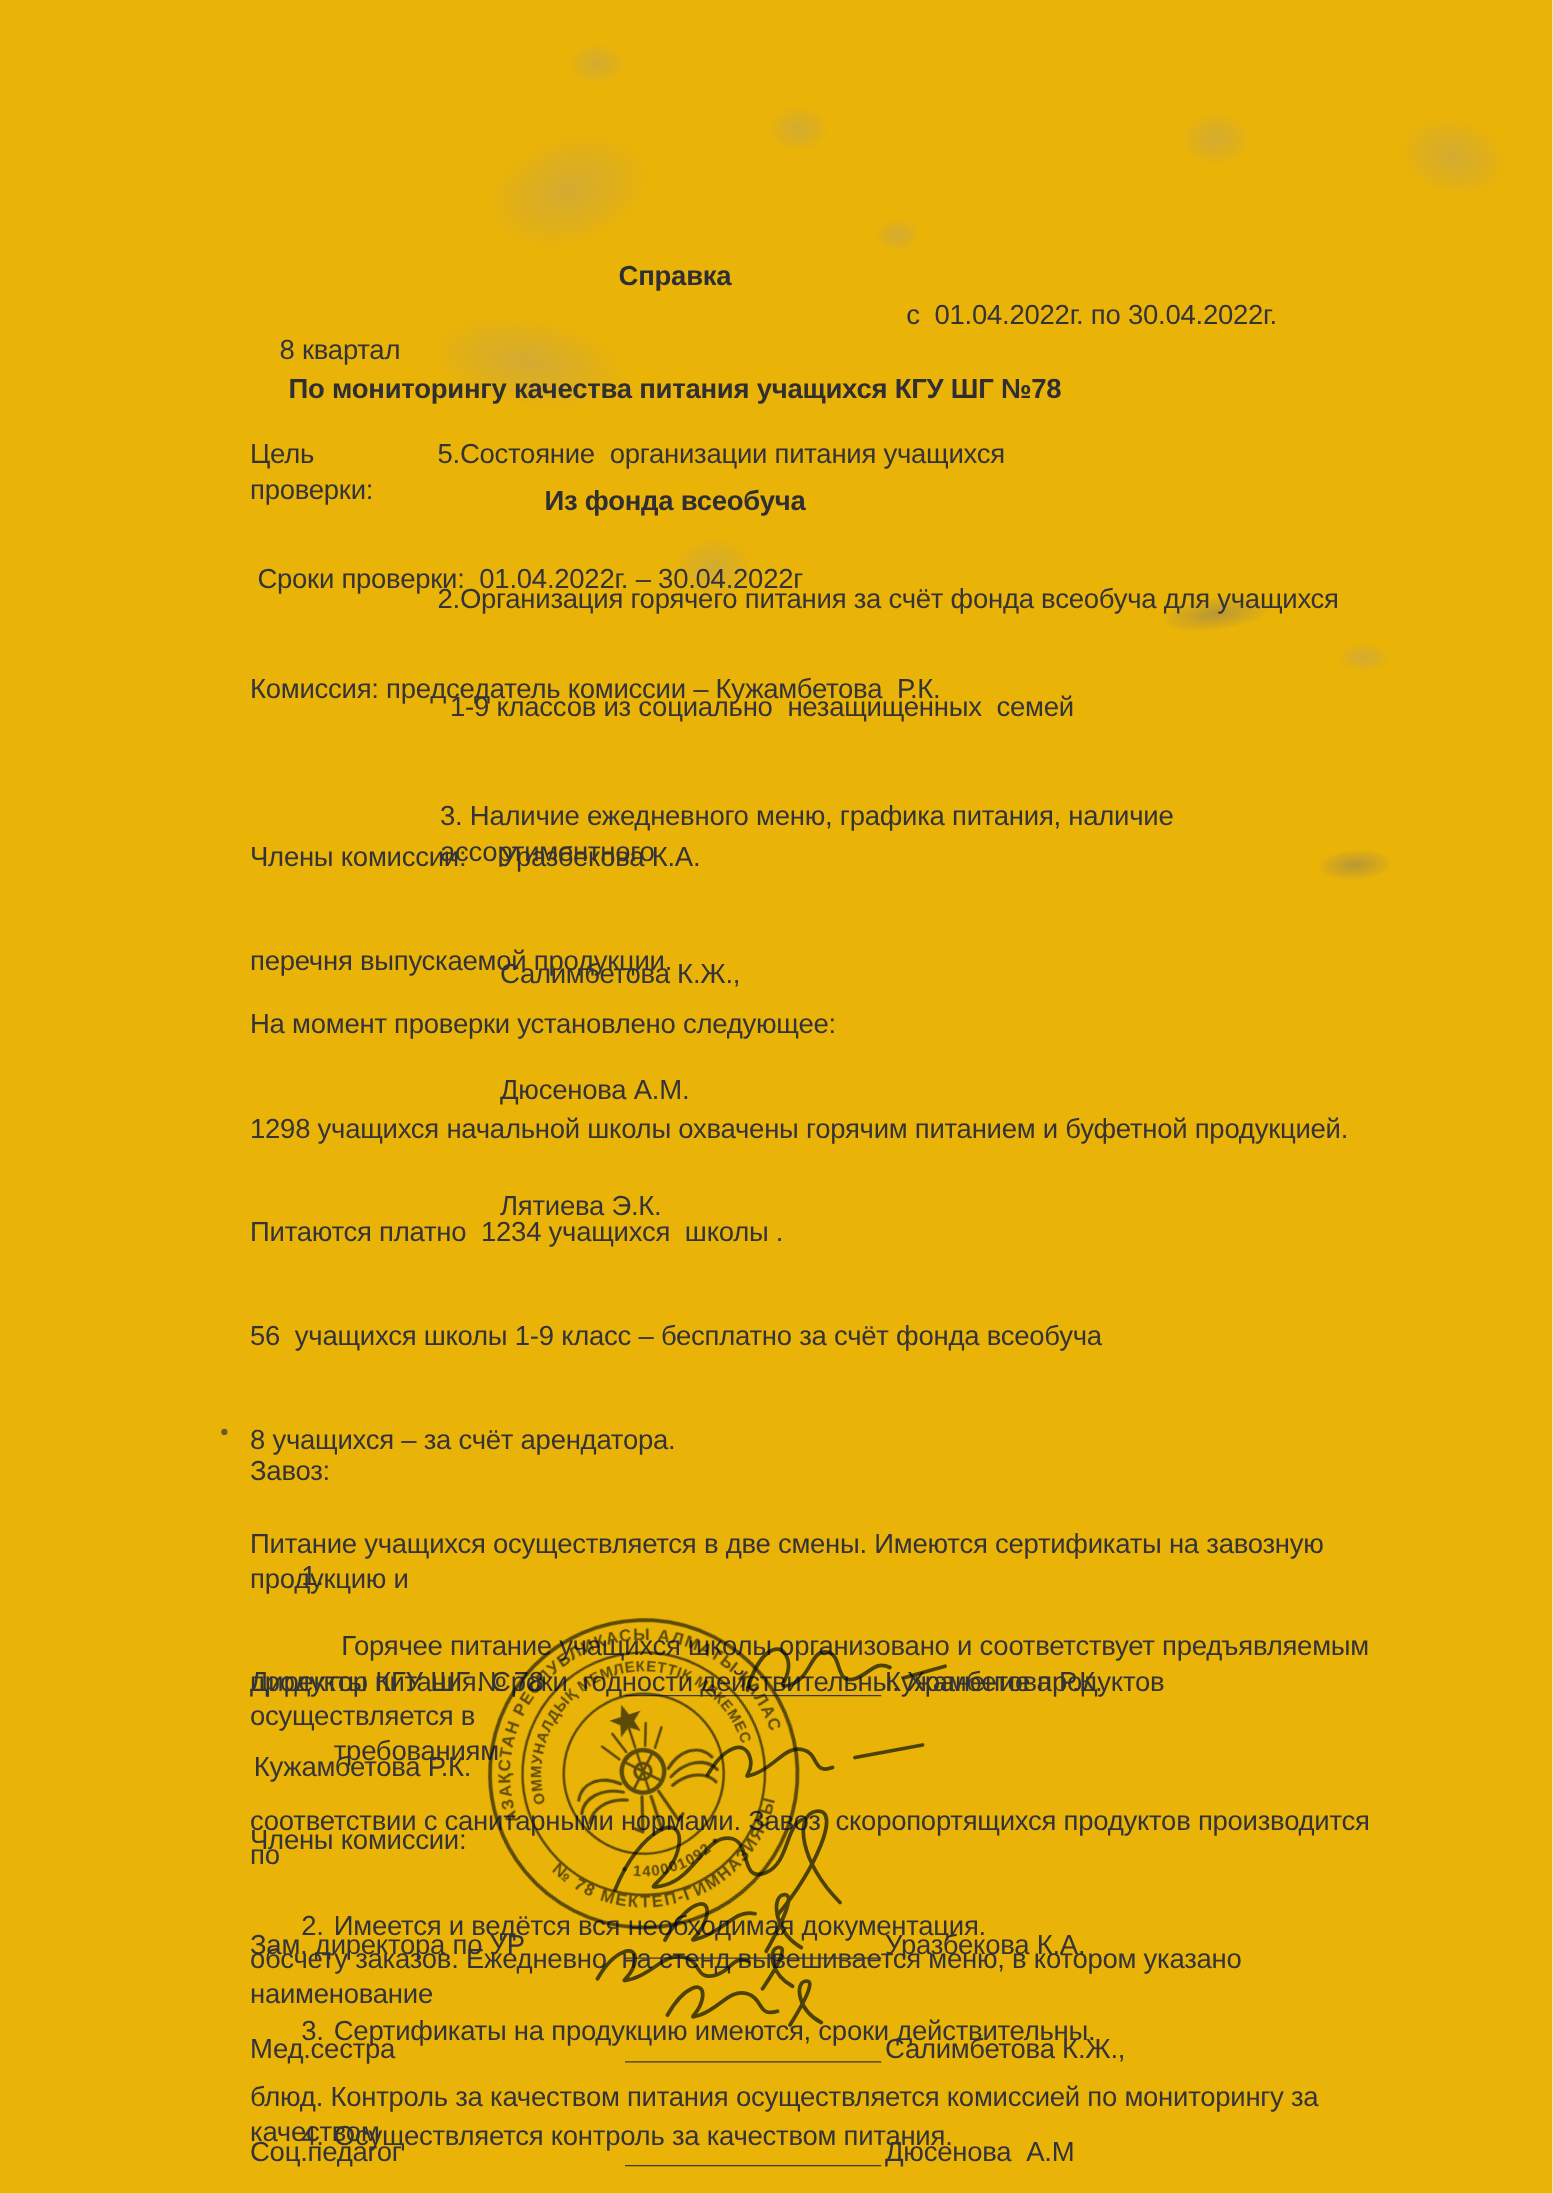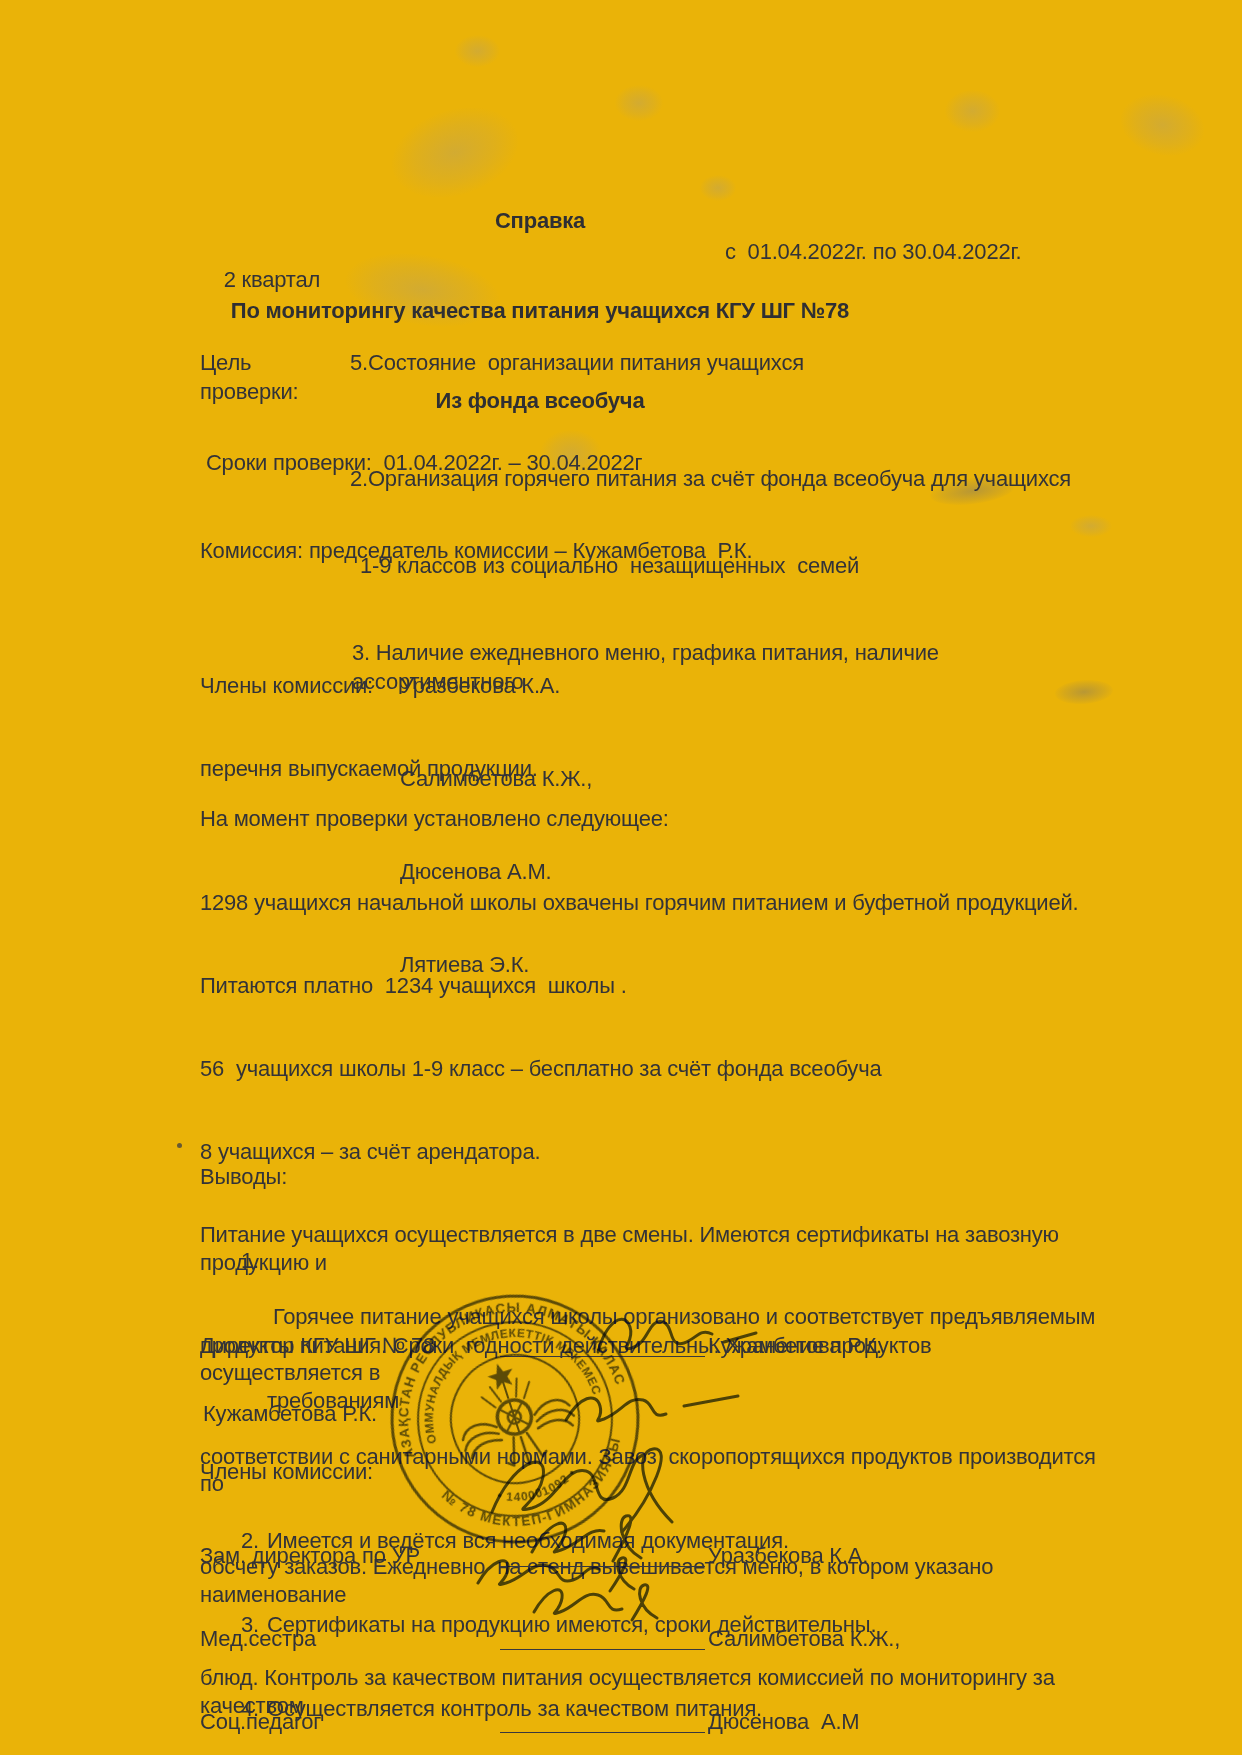--- a/index.html
+++ b/index.html
@@ -80,21 +80,21 @@
   <div class="smudge" style="left:1070px;top:515px;width:42px;height:22px;"></div>
   <div class="speck" style="left:177px;top:1143px;"></div>
 
   <div class="sec titles">
     <div class="t">Справка</div>
     <div class="t">По мониторингу качества питания учащихся КГУ ШГ №78</div>
     <div class="t">Из фонда всеобуча</div>
   </div>
 
   <div class="sec daterow">
-    <span>2 квартал</span>
+    <span>8 квартал</span>
     <span class="period">с  01.04.2022г. по 30.04.2022г.</span>
   </div>
 
   <div class="sec goal">
     <div class="row1 line">
       <span class="glabel">Цель проверки:</span>
       <span>5.Состояние  организации питания учащихся</span>
     </div>
     <div class="line ind1">2.Организация горячего питания за счёт фонда всеобуча для учащихся</div>
     <div class="line ind2">1-9 классов из социально  незащищенных  семей</div>
@@ -125,21 +125,21 @@
     <div>Питание учащихся осуществляется в две смены. Имеются сертификаты на завозную продукцию и</div>
     <div>продукты питания. Сроки  годности действительны. Хранение продуктов осуществляется в</div>
     <div>соответствии с санитарными нормами. Завоз  скоропортящихся продуктов производится по</div>
     <div>обсчету заказов. Ежедневно  на стенд вывешивается меню, в котором указано наименование</div>
     <div>блюд. Контроль за качеством питания осуществляется комиссией по мониторингу за качеством</div>
     
     
   </div>
 
   <div class="sec conclusions">
-    <div>Выводы:</div>
+    <div>Завоз:</div>
     <div class="c-item">
       <span class="c-num">1.</span>
       <span class="c-text">
         <span class="c-line"> Горячее питание учащихся школы организовано и соответствует предъявляемым</span>
         <span class="c-line">требованиям</span>
       </span>
     </div>
     <div class="c-item">
       <span class="c-num">2.</span>
       <span class="c-text">Имеется и ведётся вся необходимая документация.</span>

